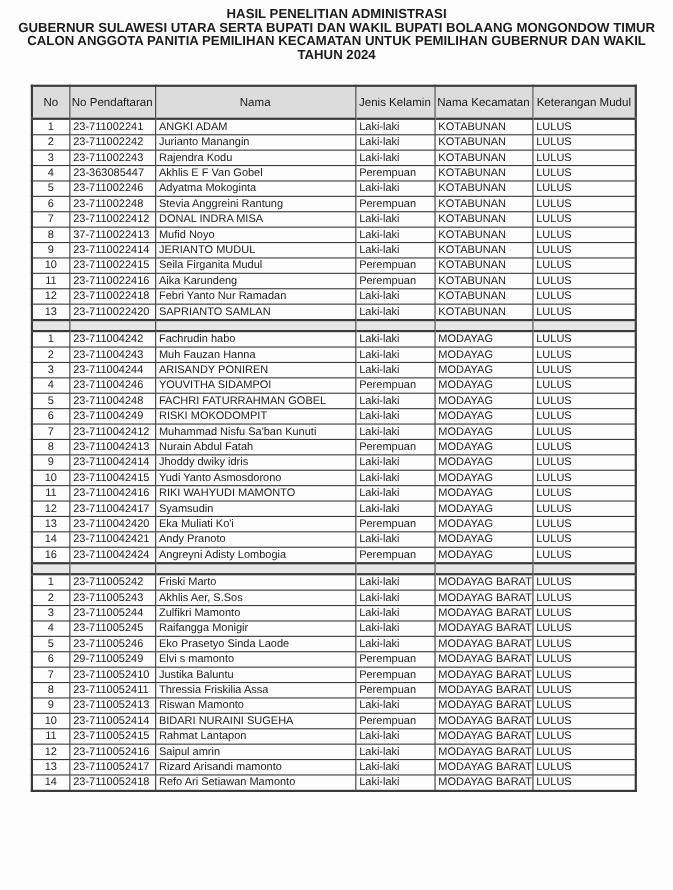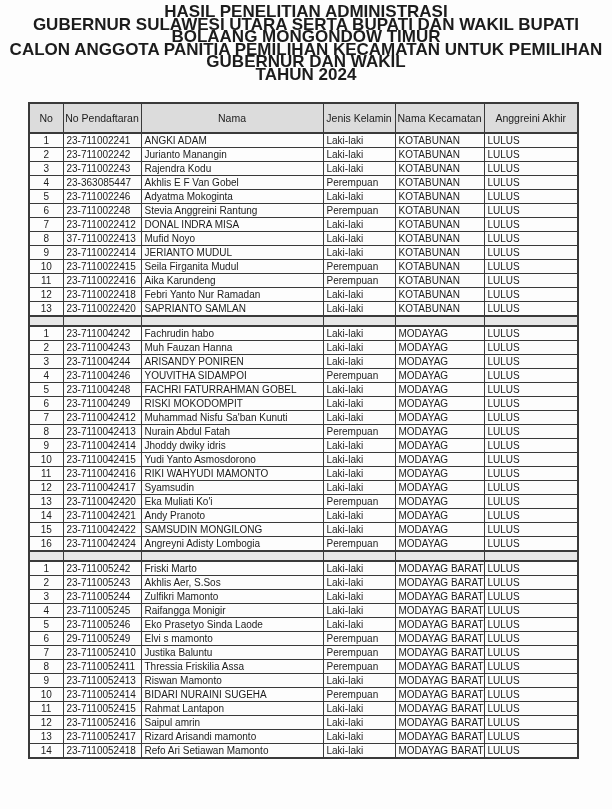--- a/index.html
+++ b/index.html
@@ -14,21 +14,21 @@
     margin: 0; padding: 0;
     width: 612px; height: 809px;
     background: var(--page-bg);
     color: var(--text);
     font-family: "Liberation Sans", sans-serif;
   }
   .doc-title {
     padding-top: 6px;
     text-align: center;
     font-weight: bold;
-    font-size: 17px;
+    font-size: 12px;
     line-height: 12.5px;
   }
   .table-wrap { margin: 21px 0 0 28px; }
   table.results {
     border-collapse: collapse;
     table-layout: fixed;
     width: 549px;
     border: 2px solid var(--border);
   }
   .results th, .results td {
@@ -81,21 +81,21 @@
       <col style="width:89px">
       <col style="width:94px">
     </colgroup>
     <thead>
       <tr>
         <th>No</th>
         <th>No Pendaftaran</th>
         <th>Nama</th>
         <th>Jenis Kelamin</th>
         <th>Nama Kecamatan</th>
-        <th>Anggreini Akhir</th>
+        <th>Keterangan Mudul</th>
       </tr>
     </thead>
     <tbody>
         <tr>
           <td class="c-center">1</td>
           <td>23-711002241</td>
           <td>ANGKI ADAM</td>
           <td>Laki-laki</td>
           <td>KOTABUNAN</td>
           <td>LULUS</td>
@@ -305,28 +305,20 @@
           <td>23-7110042420</td>
           <td>Eka Muliati Ko'i</td>
           <td>Perempuan</td>
           <td>MODAYAG</td>
           <td>LULUS</td>
         </tr>
         <tr>
           <td class="c-center">14</td>
           <td>23-7110042421</td>
           <td>Andy Pranoto</td>
-          <td>Laki-laki</td>
-          <td>MODAYAG</td>
-          <td>LULUS</td>
-        </tr>
-        <tr>
-          <td class="c-center">15</td>
-          <td>23-7110042422</td>
-          <td>SAMSUDIN MONGILONG</td>
           <td>Laki-laki</td>
           <td>MODAYAG</td>
           <td>LULUS</td>
         </tr>
         <tr>
           <td class="c-center">16</td>
           <td>23-7110042424</td>
           <td>Angreyni Adisty Lombogia</td>
           <td>Perempuan</td>
           <td>MODAYAG</td>

